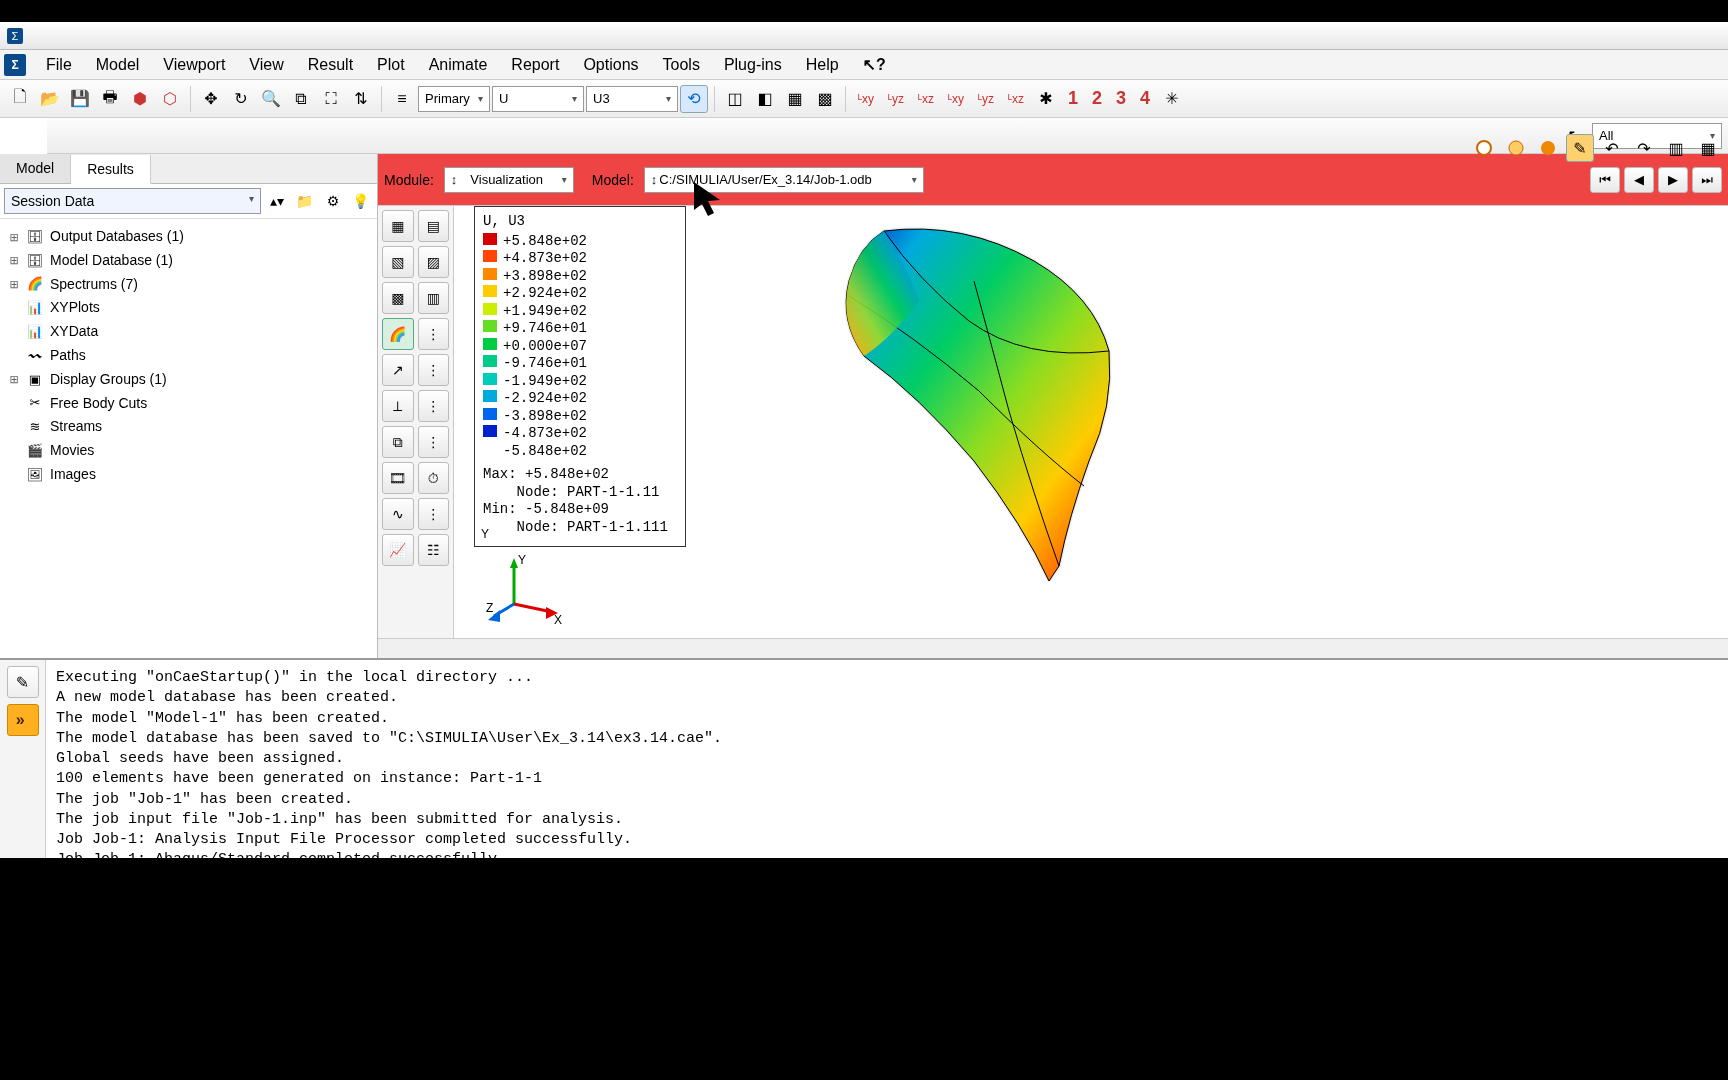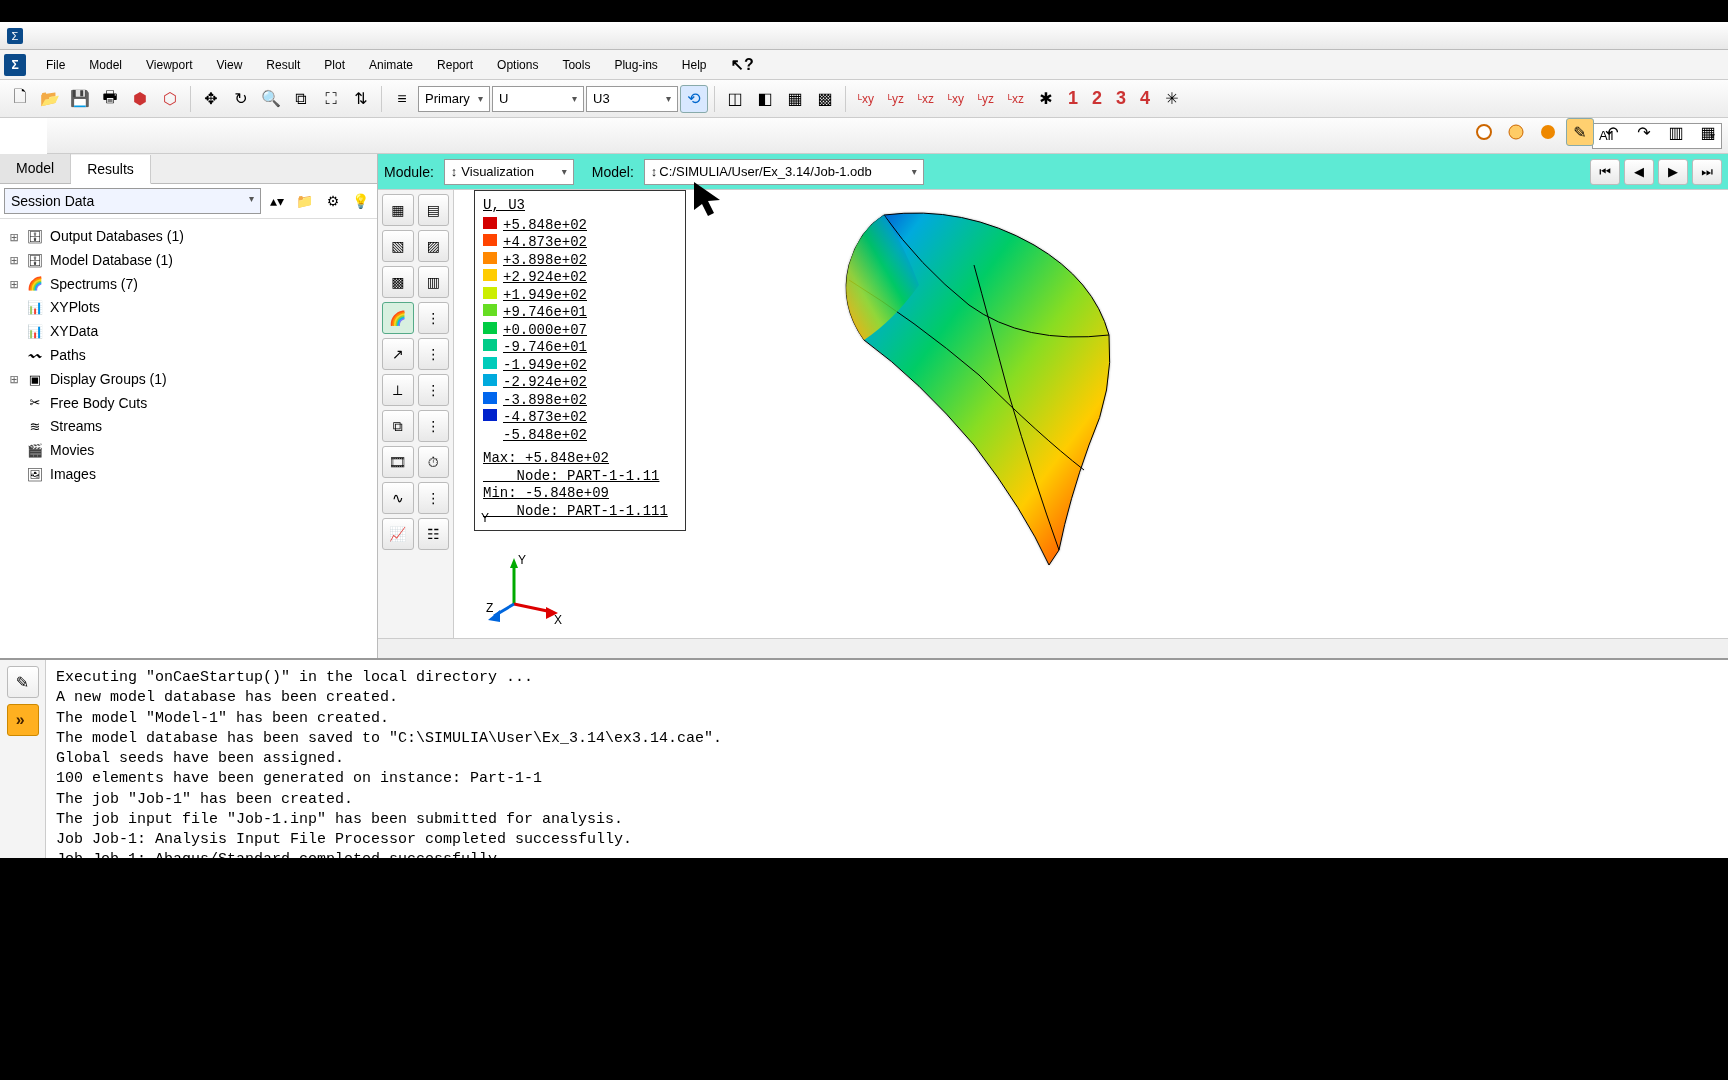--- a/index.html
+++ b/index.html
@@ -24,21 +24,21 @@
   border-bottom:1px solid #bbb;
 }
 .titlebar .logo { width:18px; height:18px; margin-right:8px; display:inline-block; }
 .titlebar .title { color:#333; font-size:14px; }
 .menubar {
   height: 30px; display:flex; align-items:center; gap:4px;
   padding:0 4px; border-bottom:1px solid #ccc;
   background:#f4f4f4;
 }
 .menubar .mlogo { width:22px;height:22px;background:#0a4a8a;border-radius:2px;display:inline-flex;align-items:center;justify-content:center;color:#fff;font-size:12px;font-weight:bold;margin-right:6px;}
-.menu-item { padding:4px 10px; cursor:default; font-size:12px; }
+.menu-item { padding:4px 10px; cursor:default; font-size:16px; }
 .help-point { margin-left:10px; font-size:16px; font-weight:bold; }
 .toolbar {
   height: 38px; display:flex; align-items:center; gap:2px;
   padding:2px 6px; border-bottom:1px solid #ccc;
   background: linear-gradient(#fdfdfd,#ececec);
 }
 .tbtn {
   width:28px; height:28px; display:inline-flex; align-items:center; justify-content:center;
   border:1px solid transparent; border-radius:3px;
   cursor:default; font-size:16px;
@@ -71,40 +71,40 @@
 .tree-tools { display:flex; align-items:center; padding:4px; gap:4px; border-bottom:1px solid #ddd;}
 .tree-combo { flex:1; border:1px solid #999; background:#f0f4ff; padding:4px 6px; font-size:14px; display:flex;}
 .tree-combo .chev{margin-left:auto;font-size:10px;color:#555;}
 .sbtn { width:24px;height:24px;display:inline-flex;align-items:center;justify-content:center;font-size:14px;border:1px solid transparent;border-radius:2px;}
 .tree { padding:6px 4px; font-size:14px; line-height:1.7; }
 .tree-row { display:flex; align-items:center; gap:6px; padding-left:4px; white-space:nowrap;}
 .tree-row .exp { width:12px; color:#666; font-size:11px; text-align:center;}
 .tree-row .ticon { width:18px; height:16px; display:inline-flex; align-items:center; justify-content:center; font-size:13px;}
 .context-row {
   display:flex; align-items:center; gap:10px; padding:4px 6px;
-  border-bottom:1px solid #ccc;  background:#5eead4; height:36px;
+  border-bottom:1px solid #ccc;  background:#ef4444; height:52px;
 }
 .context-row label { font-size:14px; }
 .vp-area {
   flex:1; display:flex; background:#fff; position:relative;
 }
 .vtoolbar {
   width:76px; border-right:1px solid #ccc; background:#f4f4f4;
   display:flex; flex-direction:column; padding:4px; gap:4px;
 }
 .vt-row {display:flex; gap:4px;}
 .vbtn { width:32px;height:32px;border:1px solid #bbb;border-radius:3px;background:linear-gradient(#fff,#e8e8e8);display:inline-flex;align-items:center;justify-content:center;font-size:14px;}
 .vbtn.sel{border-color:#5a8;background:#d8f0e0;}
 .viewport {
   flex:1; position:relative; background:#fff;
 }
 .legend {
   position:absolute; top:0; left:20px; width:212px;
   border:1px solid #333; background:#fff; padding:6px 8px 10px;
-  font-family: "Consolas","Courier New",monospace; font-size:14px; line-height:1.25;text-decoration:underline;
+  font-family: "Consolas","Courier New",monospace; font-size:14px; line-height:1.25;
 }
 .legend .lgrow{display:flex;gap:6px;}
 .legend .sw{width:14px;height:12px;display:inline-block;}
 .legend .lgtxt{white-space:pre;}
 .triad {
   position:absolute; left:30px; bottom:14px; width:80px; height:70px;
 }
 .vp-text {
   position:absolute; left:150px; bottom:12px; right:10px;
   font-family:"Consolas","Courier New",monospace; font-size:15px;
@@ -292,21 +292,21 @@
             <span class="exp"></span>
             <span class="ticon">🖼</span>
             <span>Images</span>
           </div>
         </div>
     </div>
 
     <div style="flex:1; display:flex; flex-direction:column;">
       <div class="context-row">
         <label>Module:</label>
-        <span class="combo" style="width:130px">↕ <span style="margin-left:4px">Visualization</span><span class="chev">▾</span></span>
+        <span class="combo" style="width:130px">↕ <span style="margin-left:13px">Visualization</span><span class="chev">▾</span></span>
         <label style="margin-left:8px">Model:</label>
         <span class="combo" style="width:280px">↕ <span style="margin-left:2px">C:/SIMULIA/User/Ex_3.14/Job-1.odb</span><span class="chev">▾</span></span>
         <div class="playback" style="position:static;margin-left:auto">
           <span class="pbtn">⏮</span>
           <span class="pbtn">◀</span>
           <span class="pbtn">▶</span>
           <span class="pbtn">⏭</span>
         </div>
       </div>
 

